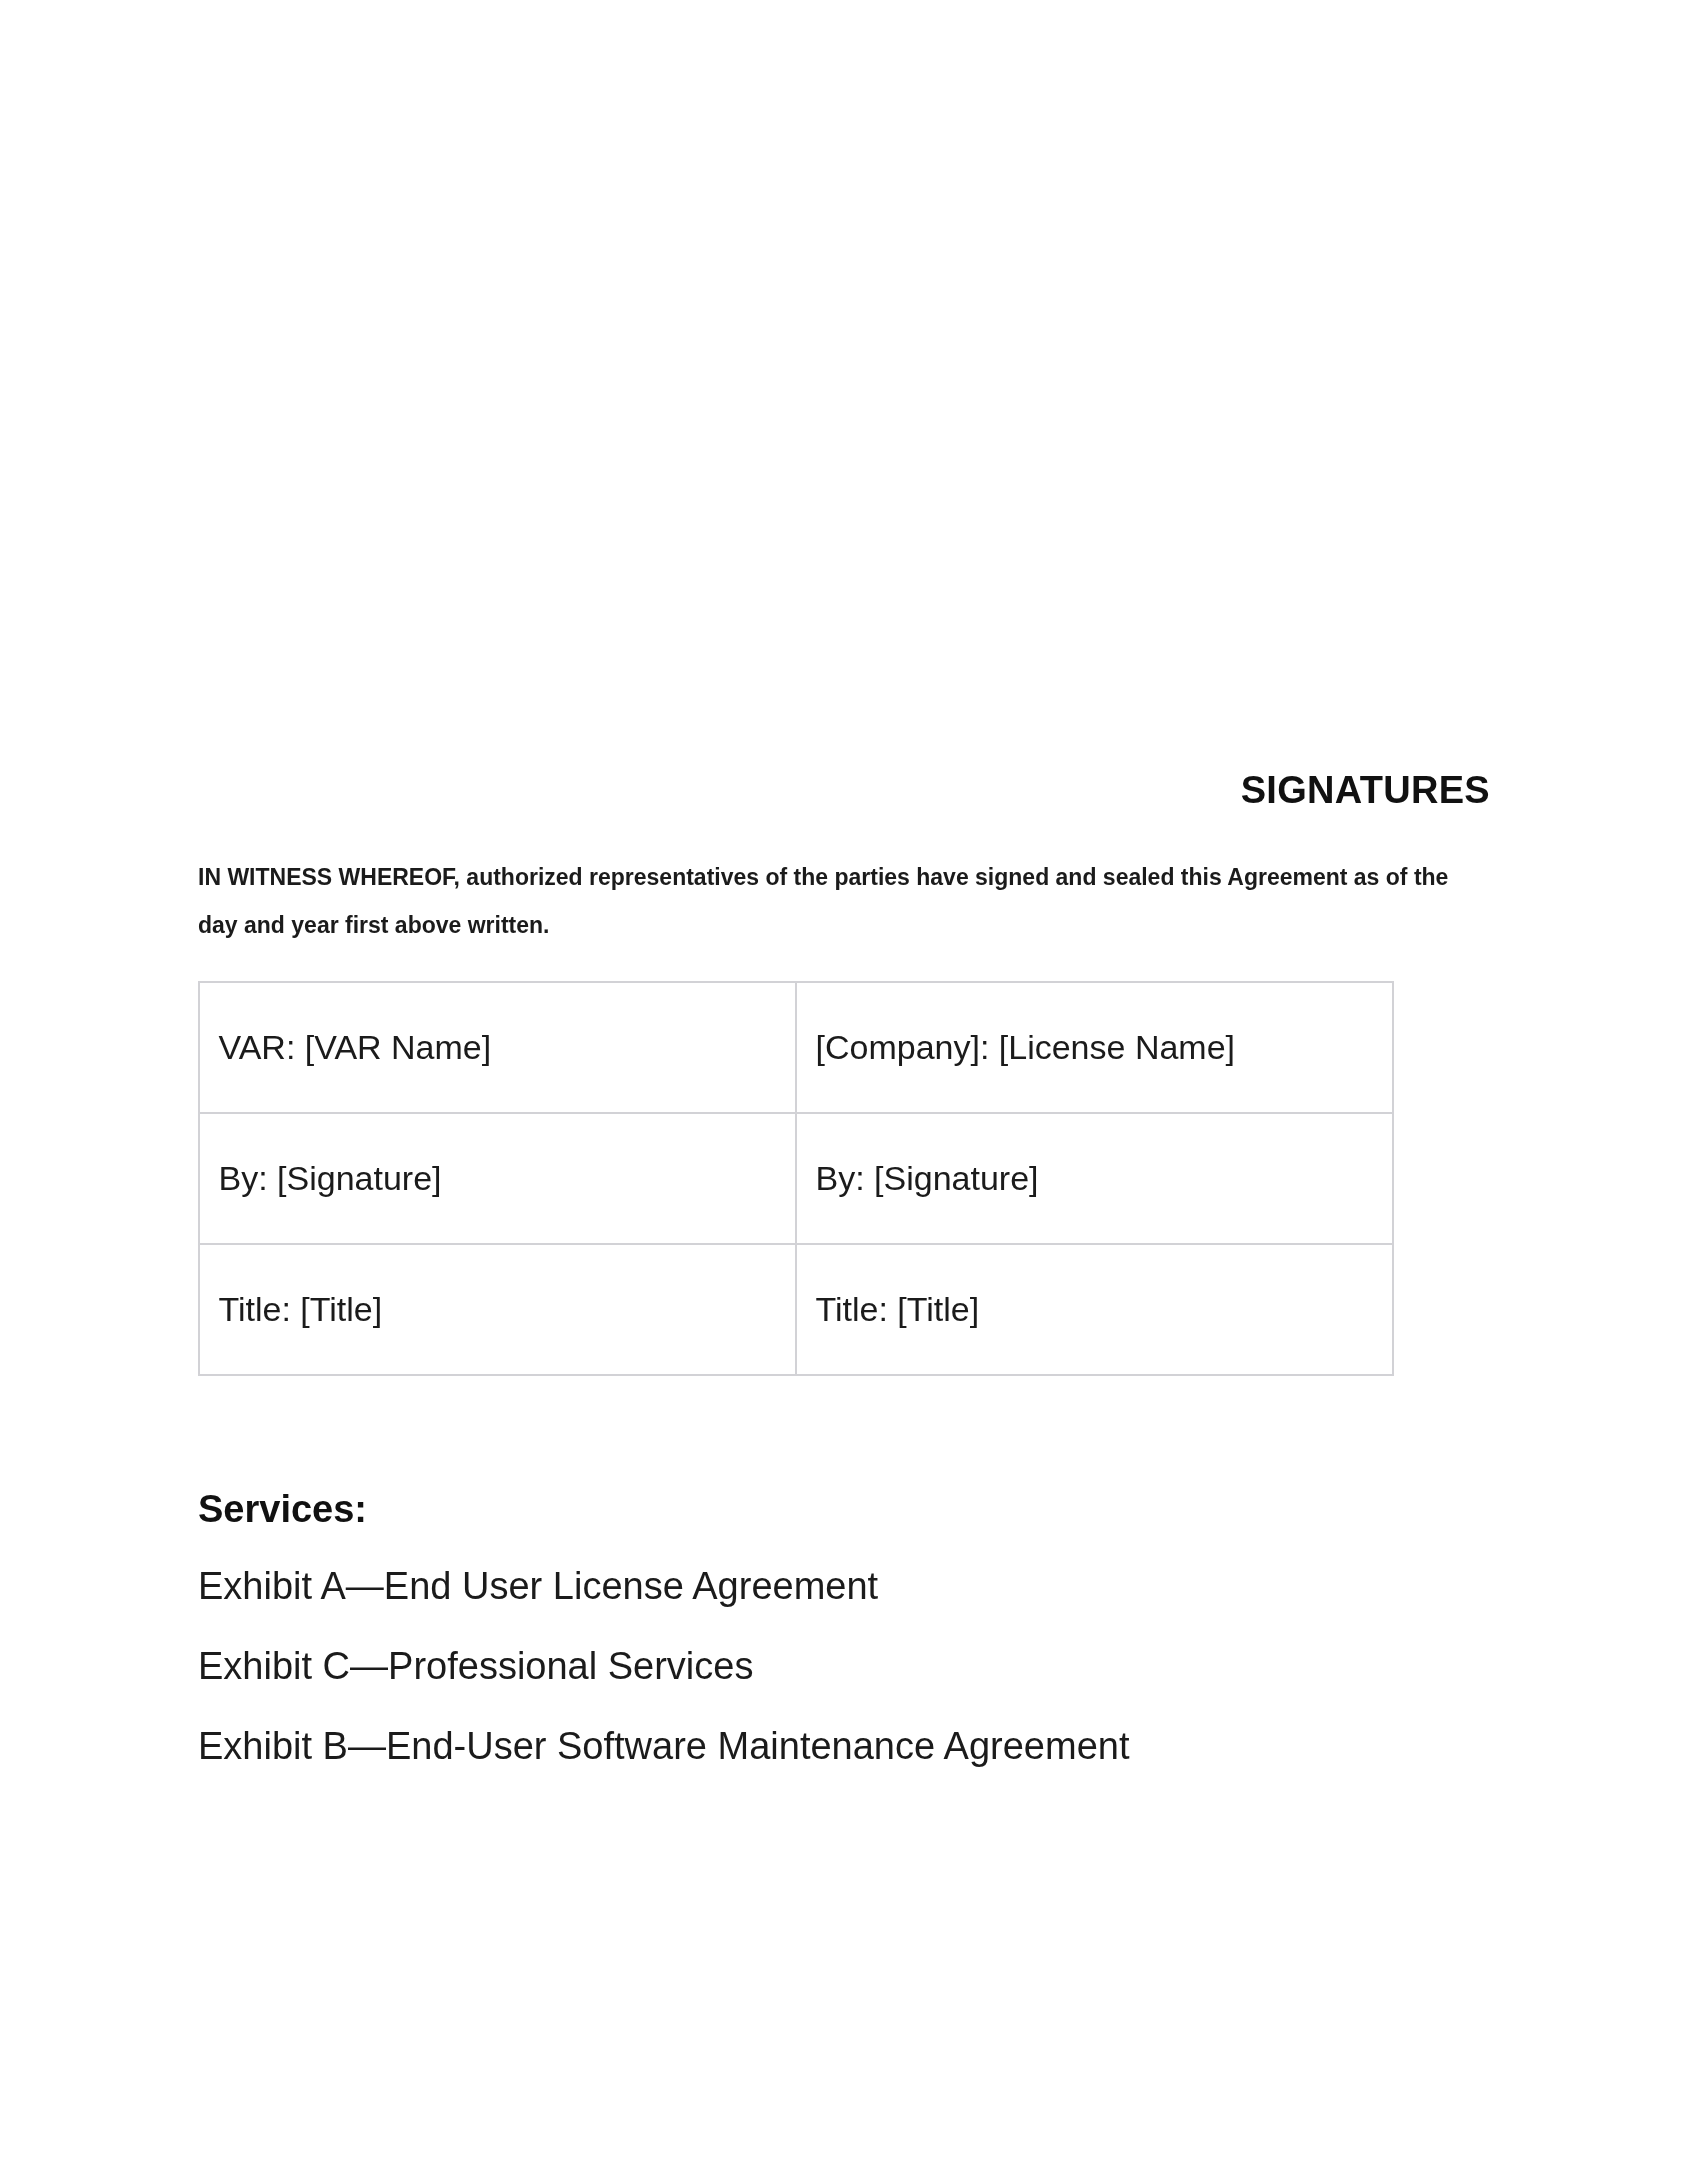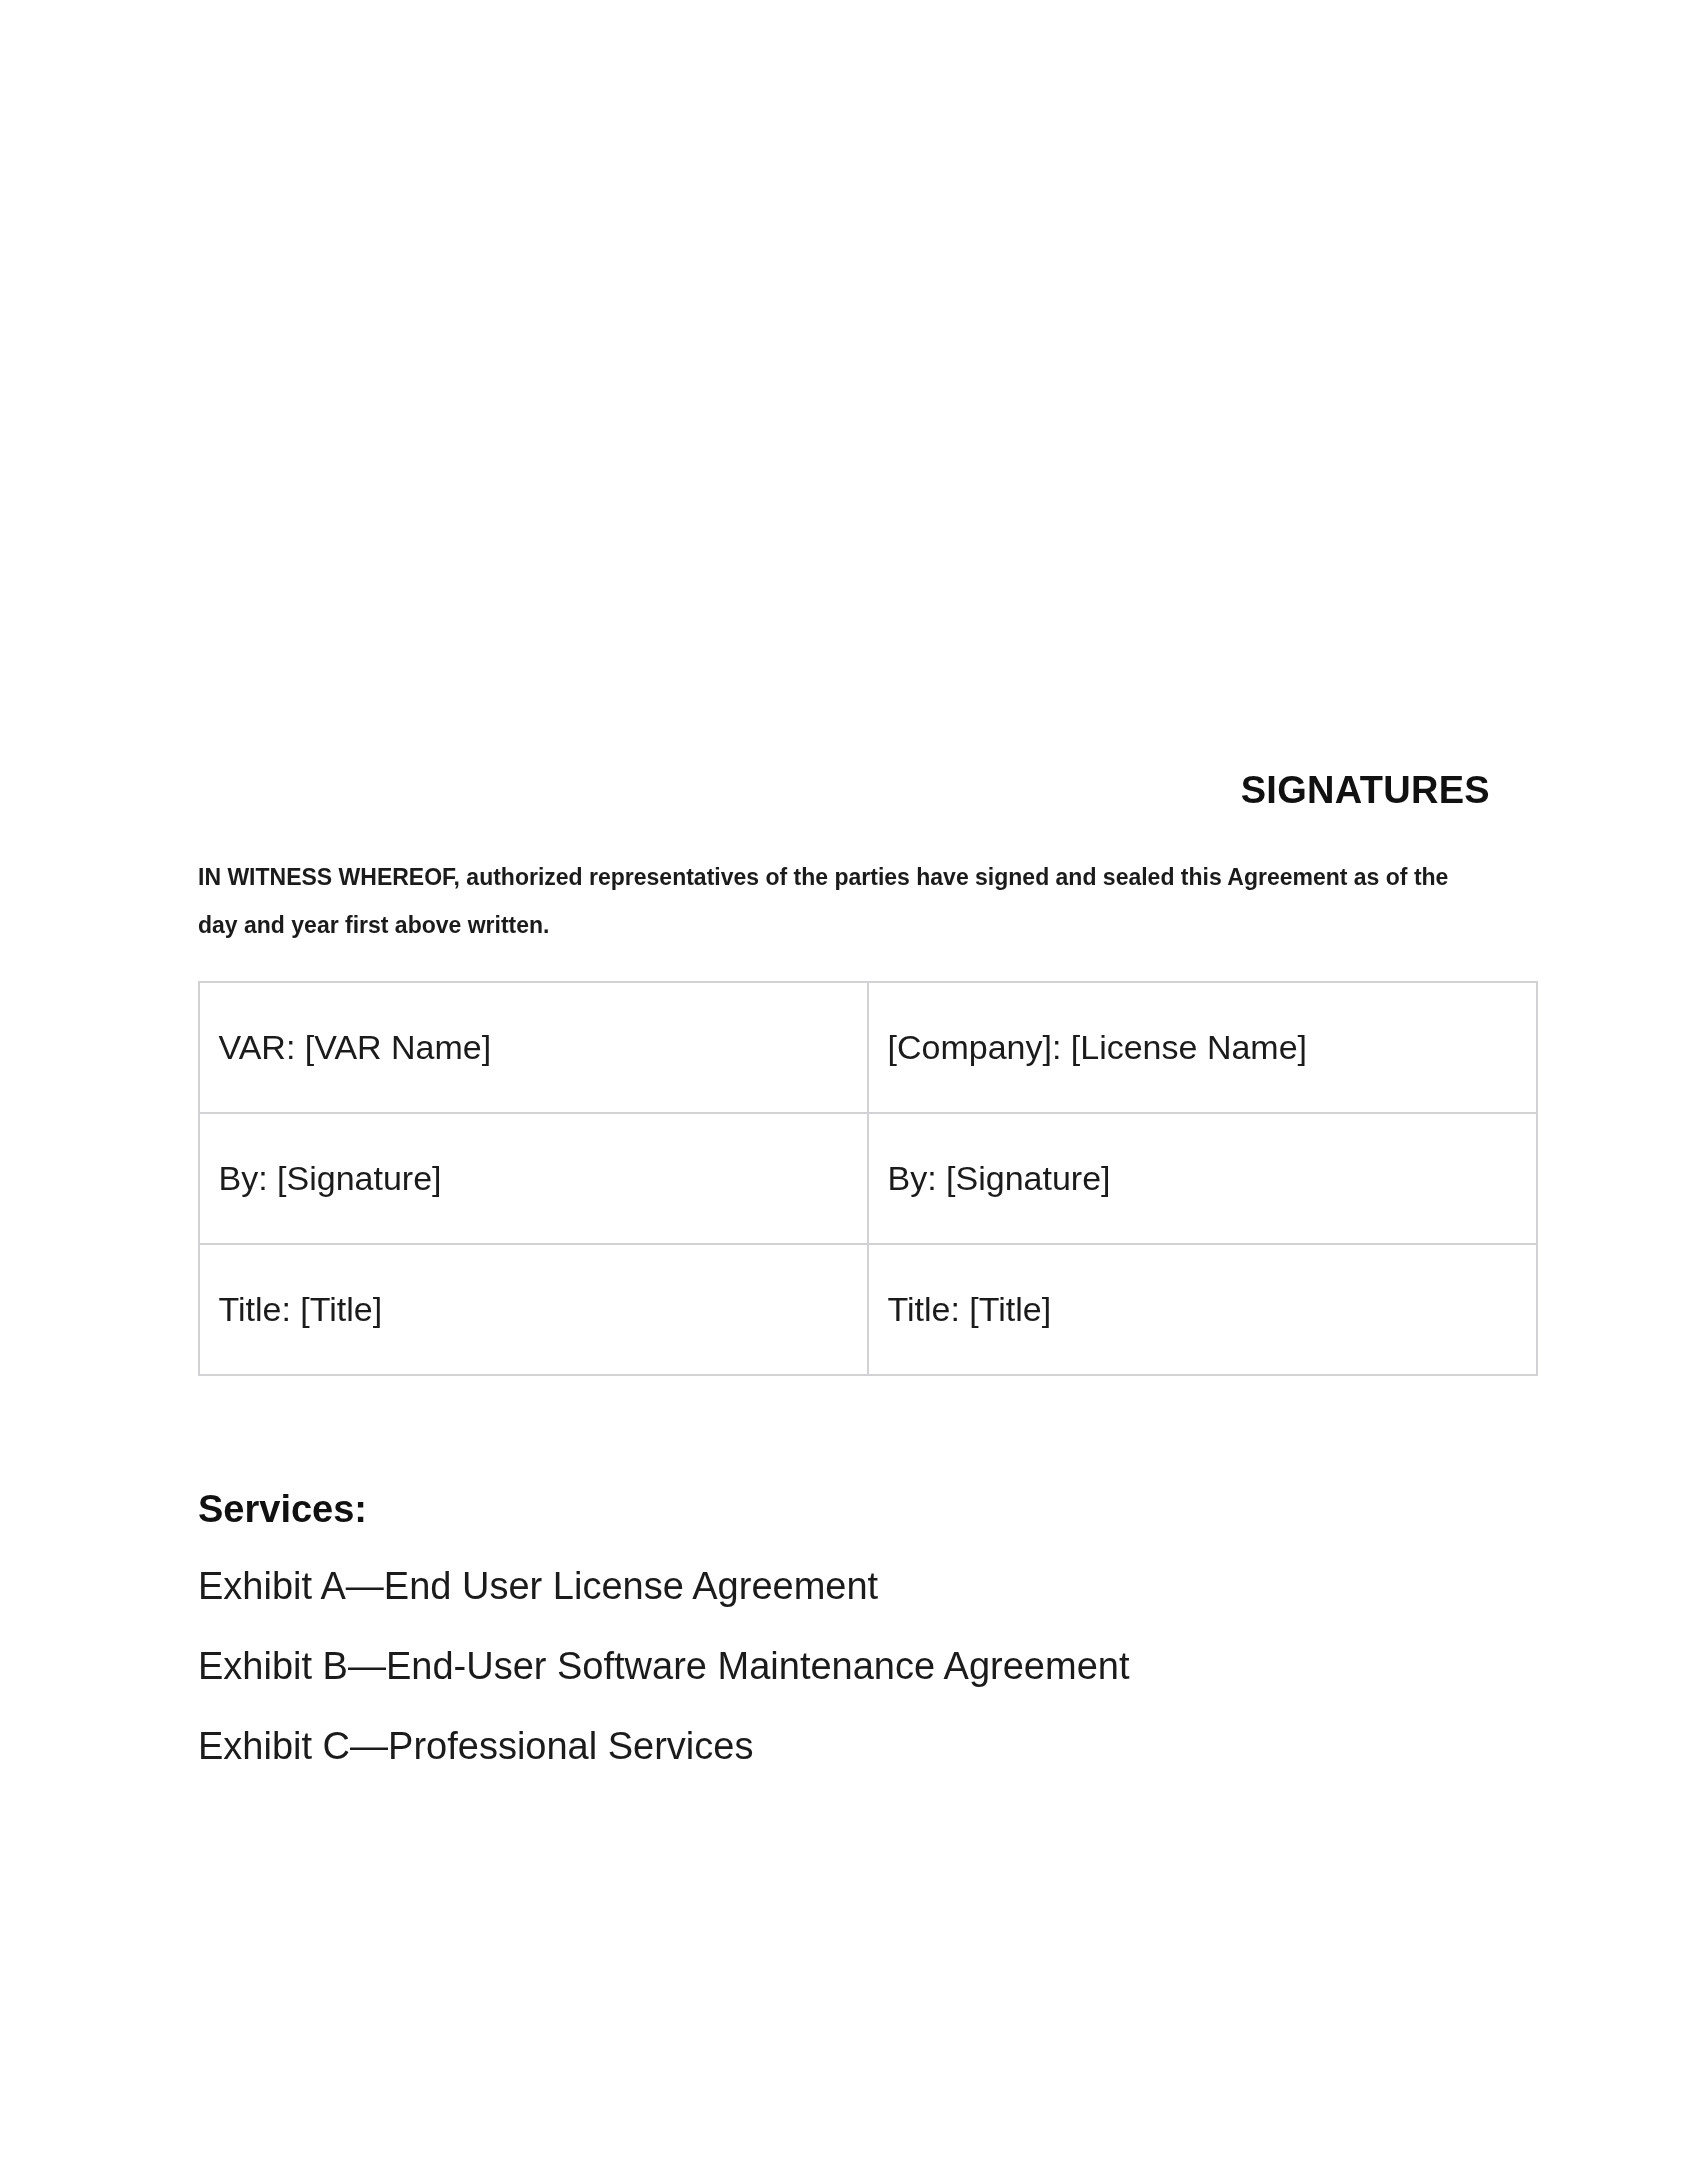--- a/index.html
+++ b/index.html
@@ -30,21 +30,21 @@
   .intro {
     margin: 39px 0 0 0;
     max-width: 1290px;
     font-size: 23px;
     line-height: 48px;
     font-weight: 700;
   }
   .sig-table {
     border-collapse: collapse;
     table-layout: fixed;
-    width: 1340px;
+    width: 1196px;
     margin-top: 32px;
   }
   .sig-table td {
     border: 2.6px solid #d2d2d6;
     width: 50%;
     height: 129px;
     vertical-align: middle;
     padding: 0 16px 0 18.5px;
     font-size: 34px;
     line-height: 1.25;
@@ -89,18 +89,18 @@
         <td>Title: [Title]</td>
         <td>Title: [Title]</td>
       </tr>
     </tbody>
   </table>
 
   <h3 class="h-exhibits">Services:</h3>
 
   <div class="exhibit">Exhibit A—End User License Agreement</div>
 
+  <div class="exhibit">Exhibit C—Professional Services</div>
+
   <div class="exhibit">Exhibit B—End-User Software Maintenance Agreement</div>
-
-  <div class="exhibit">Exhibit C—Professional Services</div>
 
 </div>
 
 
 </body></html>

